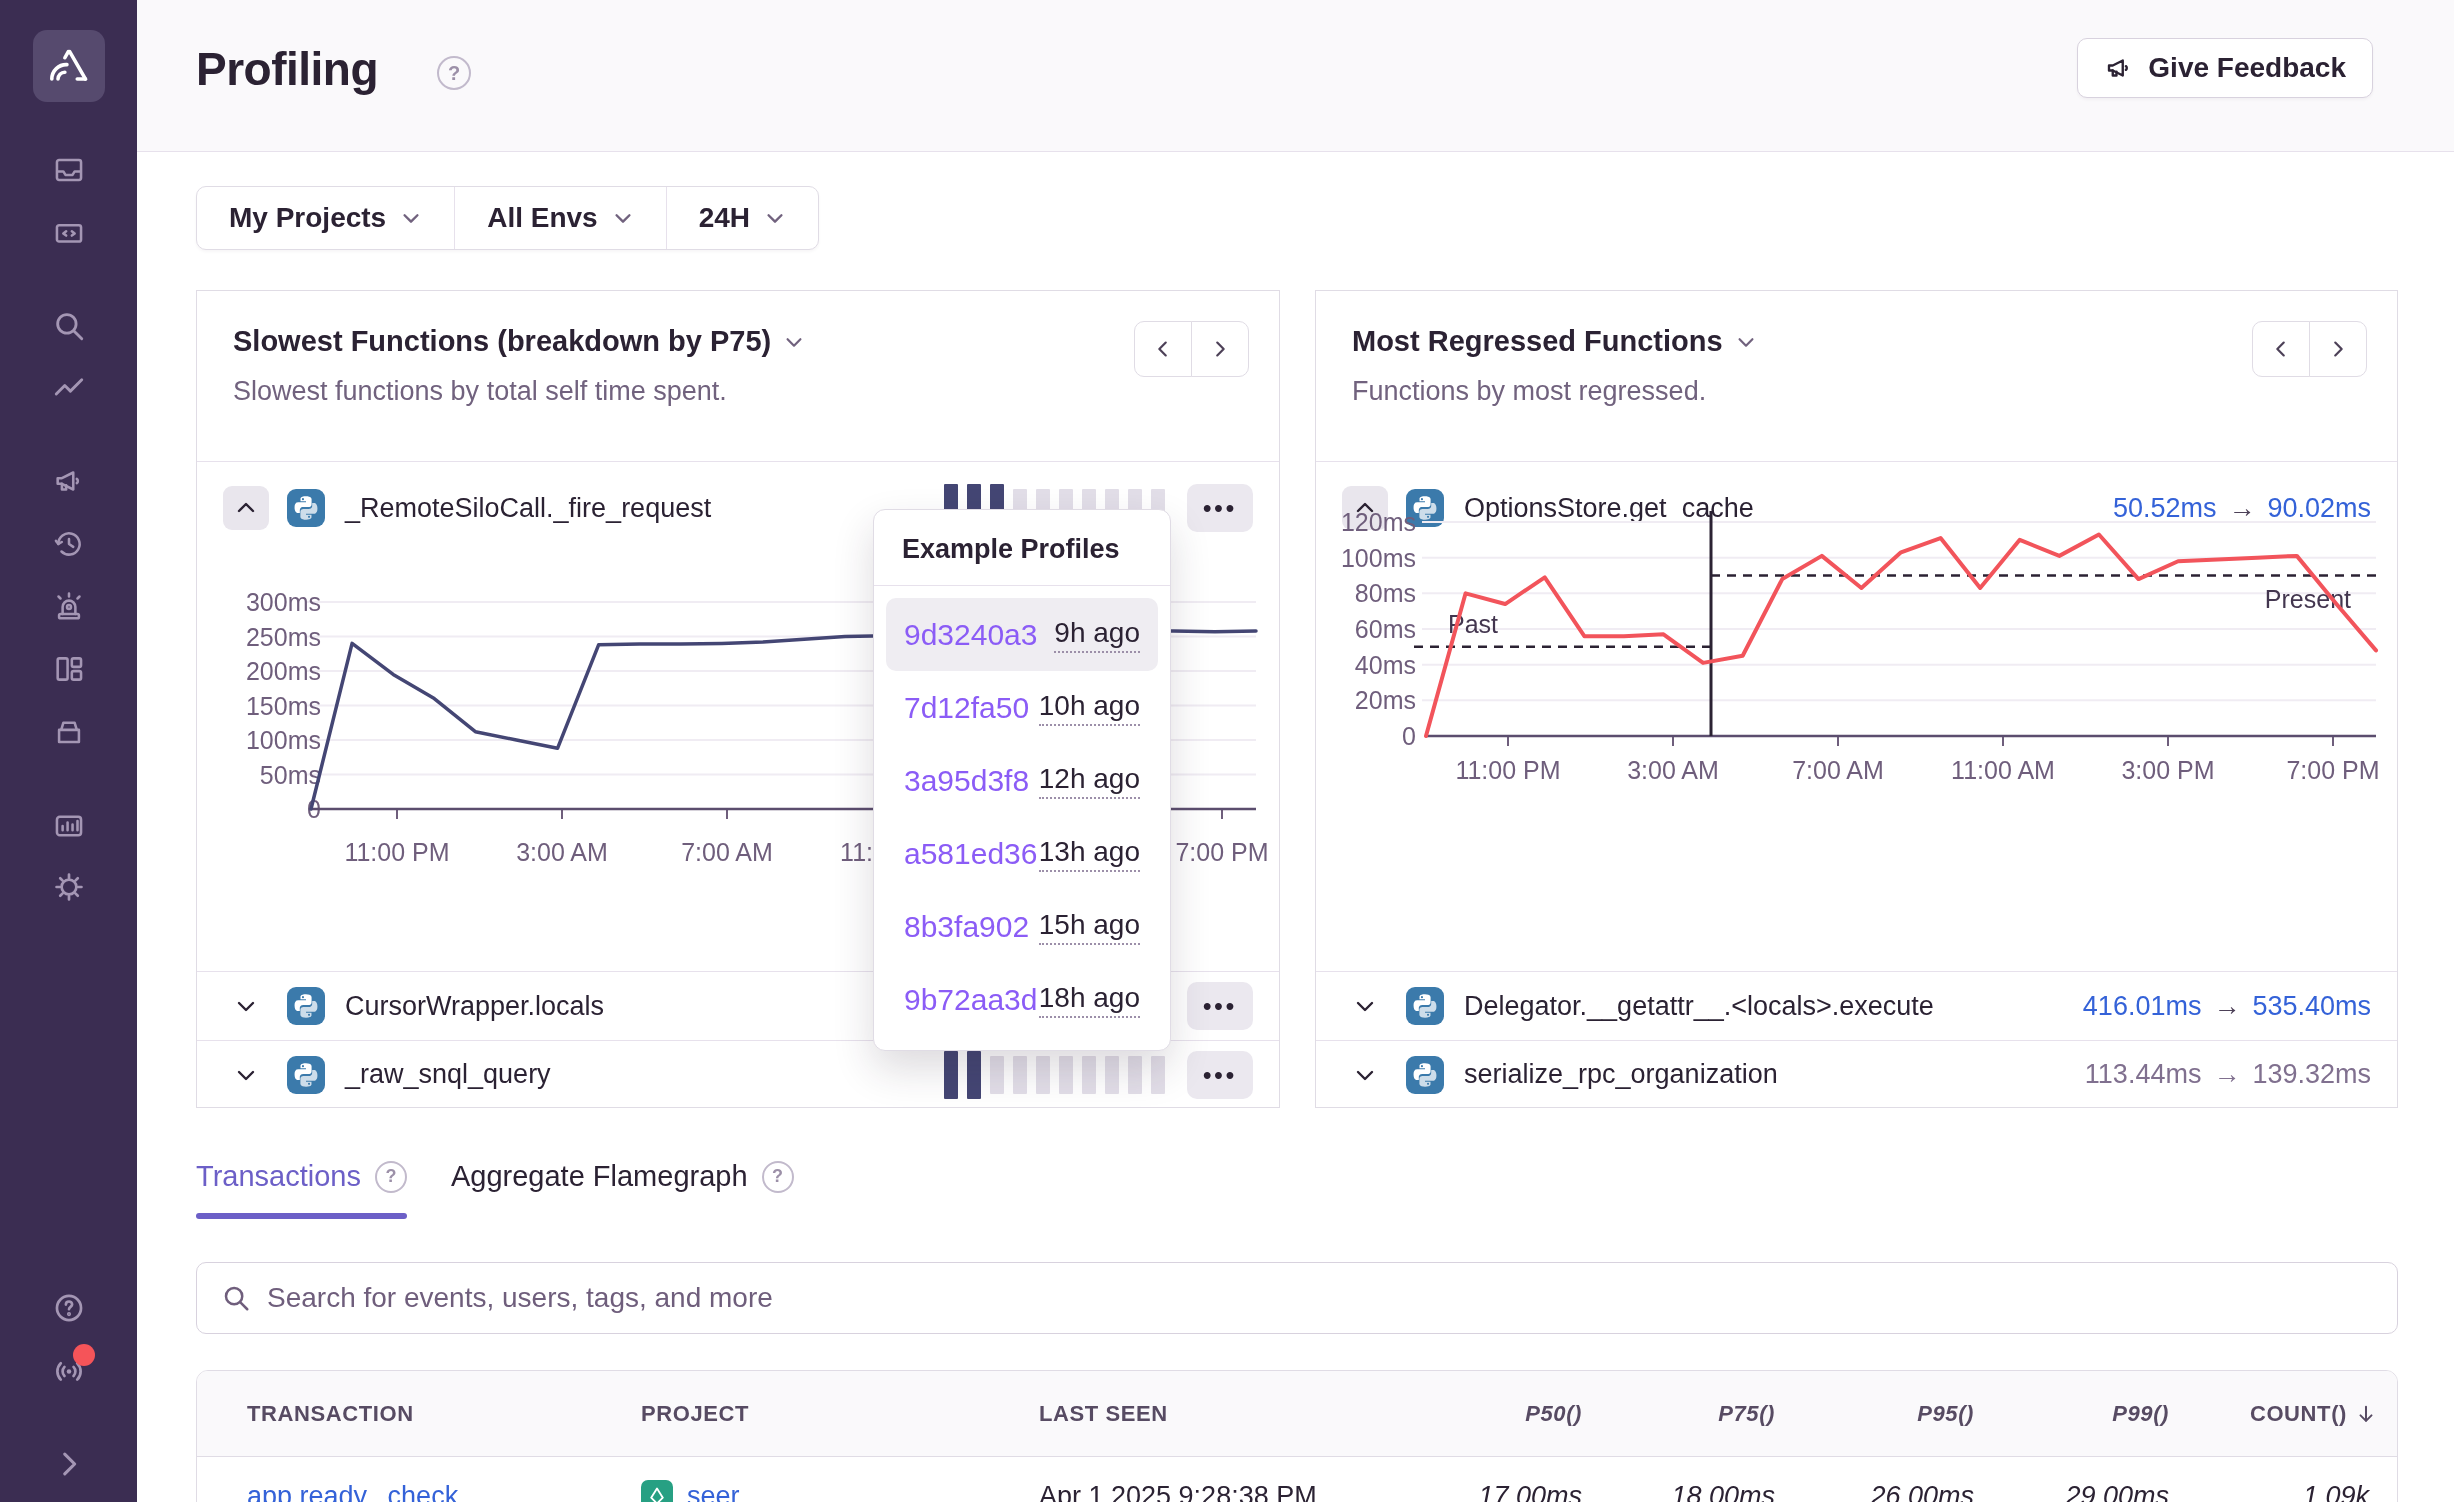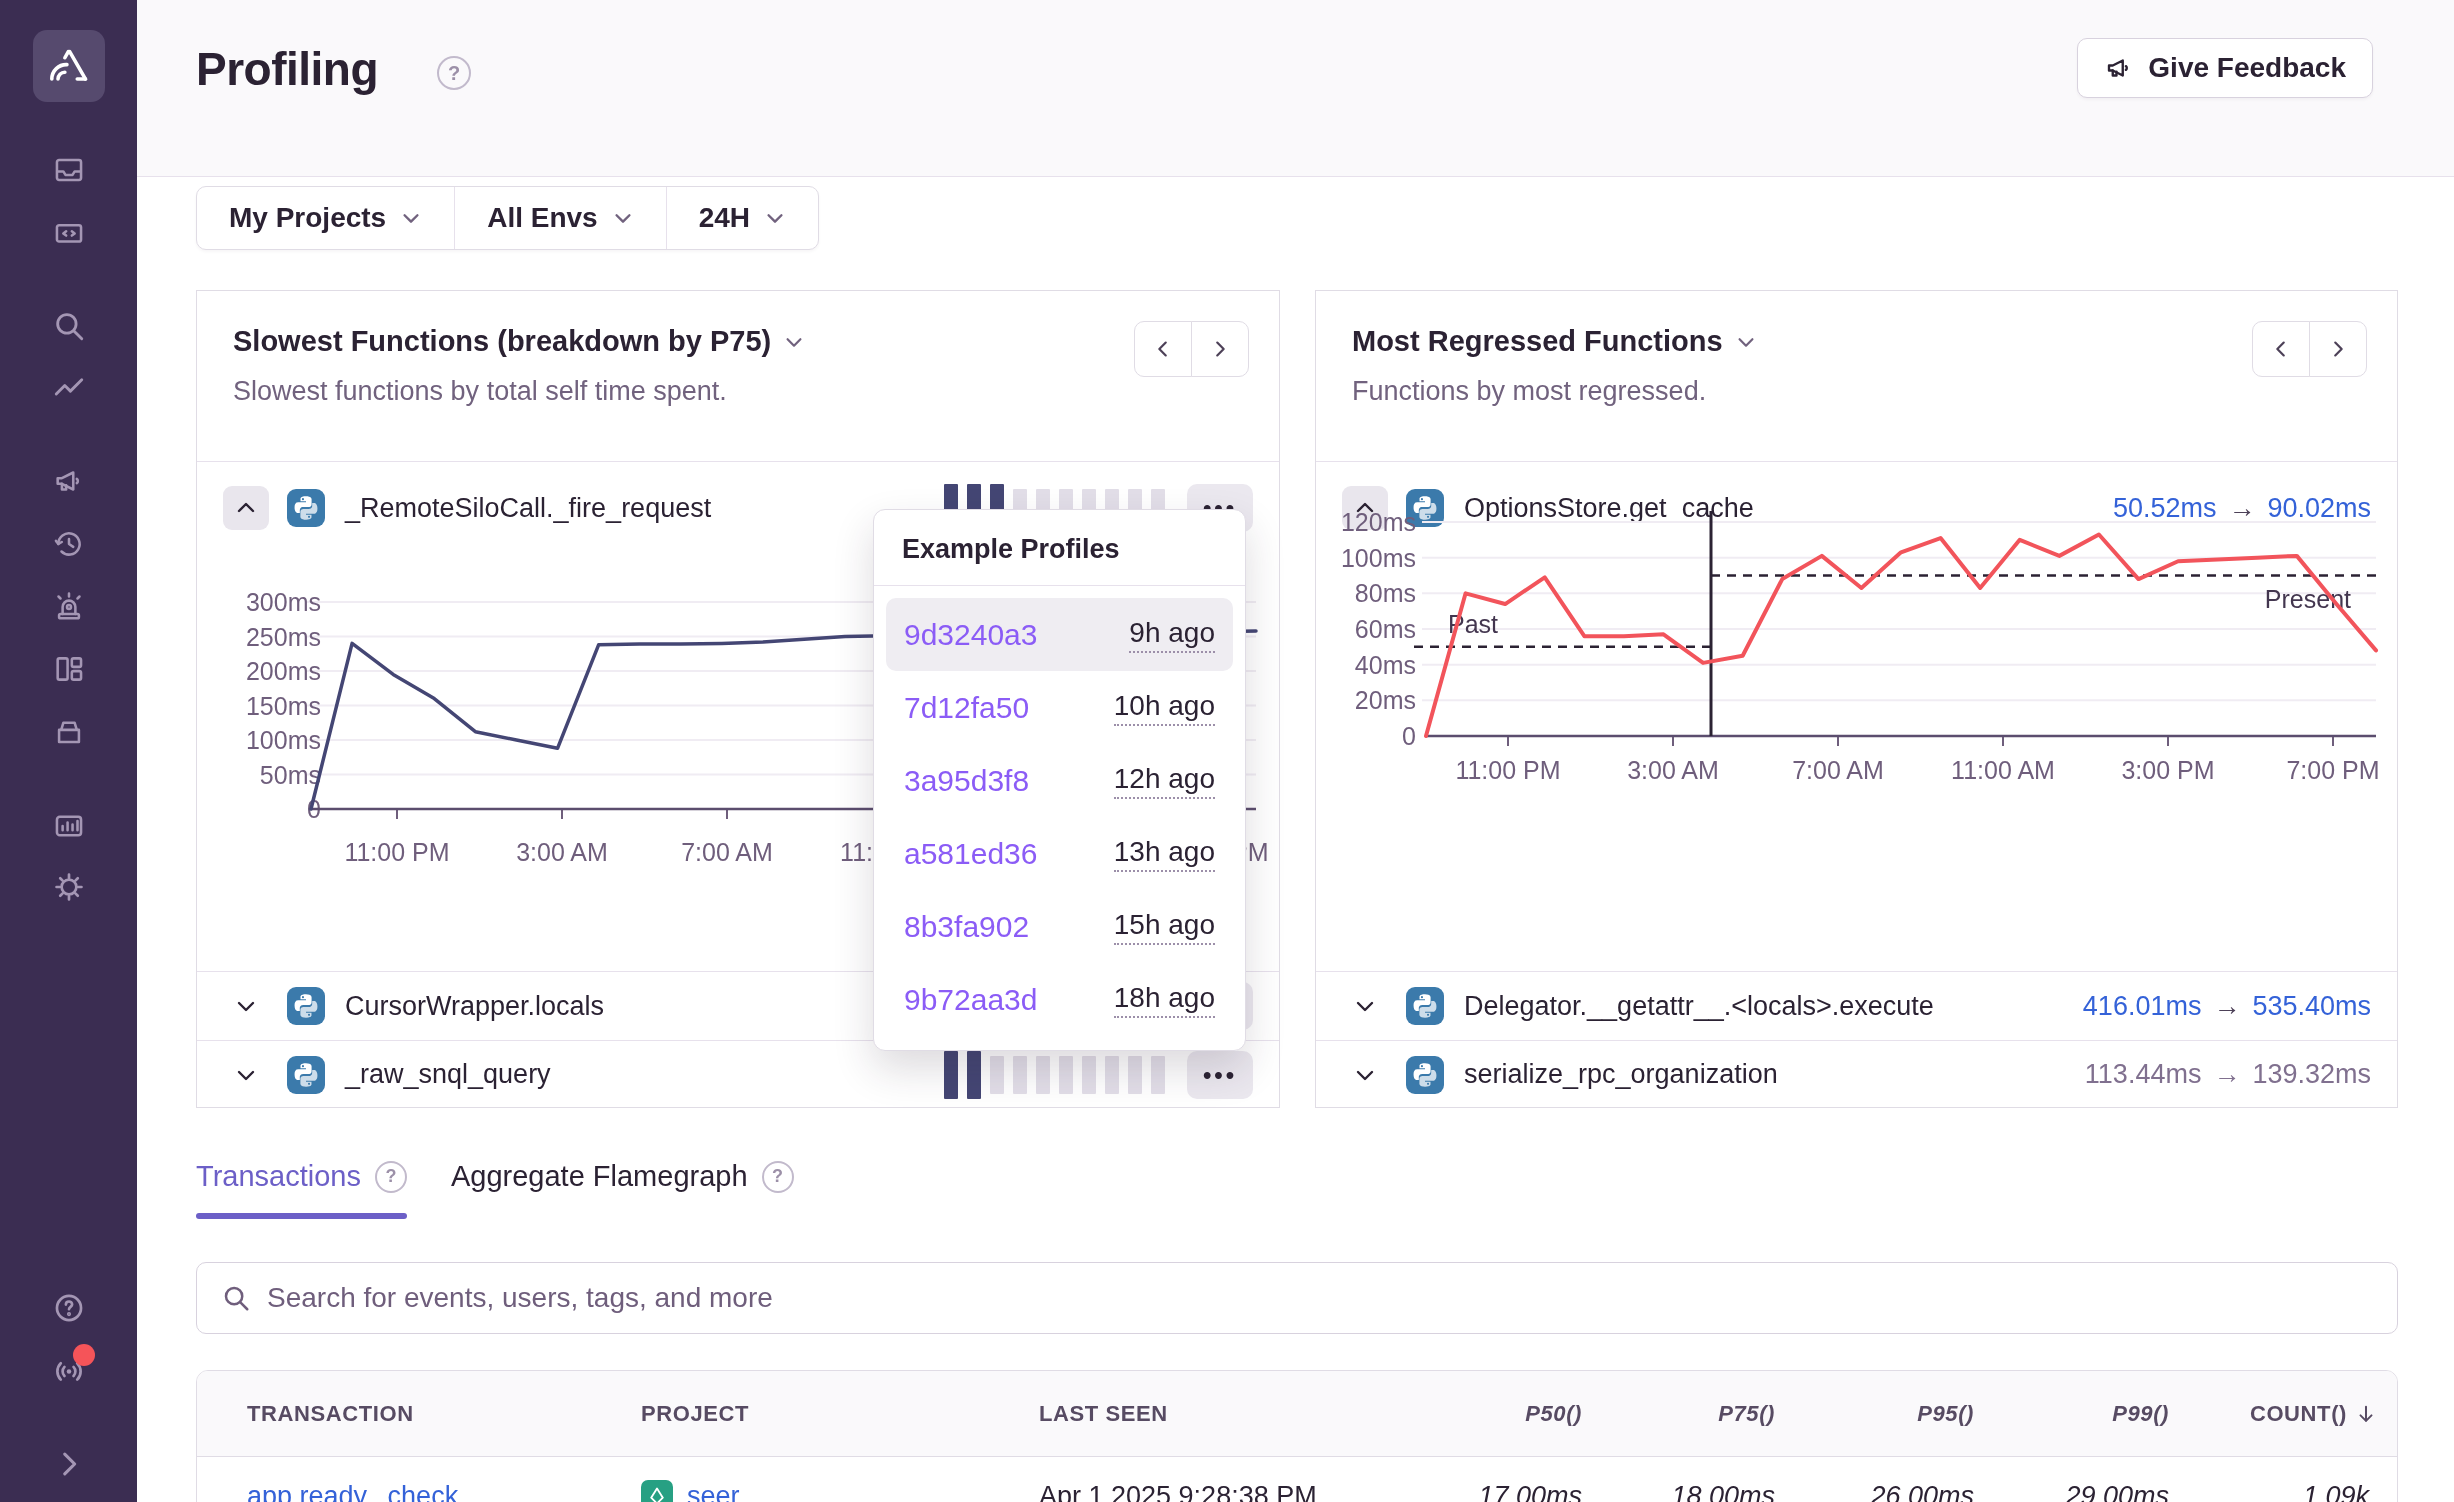--- a/index.html
+++ b/index.html
@@ -8,21 +8,21 @@
   .abs { position:absolute; }
 
   
   #sidebar { left:0; top:0; width:137px; height:1502px; background:#3B2D52; }
   .logo-tile { position:absolute; left:33px; top:30px; width:72px; height:72px; background:#564A6E; border-radius:14px; display:flex; align-items:center; justify-content:center; }
   .side-icon { position:absolute; left:50%; transform:translateX(-50%); width:36px; height:36px; color:#A496B4; display:flex; align-items:center; justify-content:center; }
   .side-icon svg { width:34px; height:34px; }
   .notif-dot { position:absolute; right:-8px; top:-8px; width:22px; height:22px; border-radius:50%; background:#F55459; }
 
   
-  #header { left:137px; top:0; right:0; height:177px; background:#FAF9FB; border-bottom:1px solid #E7E1EC; }
+  #header { left:137px; top:0; right:0; height:152px; background:#FAF9FB; border-bottom:1px solid #E7E1EC; }
   #page-title { position:absolute; left:59px; top:42px; font-size:46px; font-weight:700; color:#2B2233; letter-spacing:-0.5px; }
   .q-circle { display:inline-flex; align-items:center; justify-content:center; width:34px; height:34px; border:2px solid #C2BACC; border-radius:50%; color:#9C90A8; font-size:20px; font-weight:700; }
   #title-help { position:absolute; left:300px; top:56px; }
   #feedback-btn { position:absolute; right:81px; top:38px; height:60px; display:flex; align-items:center; gap:14px; padding:0 26px; background:#fff; border:1px solid #D8D2DE; border-radius:10px; font-size:28px; font-weight:700; color:#2B2233; box-shadow:0 2px 3px rgba(43,34,51,.04); }
 
   
   #filter-bar { left:196px; top:186px; height:64px; display:inline-flex; align-items:stretch; background:#fff; border:1px solid #E0DCE5; border-radius:10px; box-shadow:0 2px 3px rgba(43,34,51,.04); }
   .filter-item { display:flex; align-items:center; gap:14px; padding:0 32px; font-size:28px; font-weight:700; color:#2B2233; }
   .filter-item + .filter-item { border-left:1px solid #E7E1EC; }
   .chev-down { width:22px; height:22px; color:#71627E; }
@@ -55,21 +55,21 @@
   .delta.blue  { color:#3462D8; }
   .delta.blue .arrow { color:#4D4158; }
   .delta.muted { color:#80708F; }
   .delta.muted .arrow { color:#80708F; }
 
   .chart-svg { position:absolute; left:0; }
   .axis-lbl { font-size:25px; fill:#6F5E7C; }
   .anno-lbl { font-size:25px; fill:#43364F; }
 
   
-  #profiles-popup { left:873px; top:509px; width:373px; background:#fff; border:1px solid #E0DCE5; border-radius:12px; box-shadow:0 18px 40px rgba(43,34,51,.16); z-index:50; }
+  #profiles-popup { left:873px; top:509px; width:298px; background:#fff; border:1px solid #E0DCE5; border-radius:12px; box-shadow:0 18px 40px rgba(43,34,51,.16); z-index:50; }
   #profiles-popup .pp-title { padding:24px 28px 20px 28px; font-size:27px; font-weight:700; color:#2B2233; border-bottom:1px solid #E7E1EC; }
   .pp-list { padding:12px 12px 14px 12px; }
   .pp-item { height:73px; display:flex; align-items:center; justify-content:space-between; padding:0 18px; border-radius:10px; }
   .pp-item.active { background:#EFEDF2; }
   .pp-id { font-size:30px; color:#8b5cf6; }
   .pp-age { font-size:28px; color:#2B2233; border-bottom:2px dotted #9C8FA9; padding-bottom:2px; }
 
   
   #tabs { left:196px; top:1160px; display:flex; gap:44px; align-items:center; }
   .tab { display:flex; align-items:center; gap:14px; font-size:29px; padding-bottom:26px; position:relative; }

